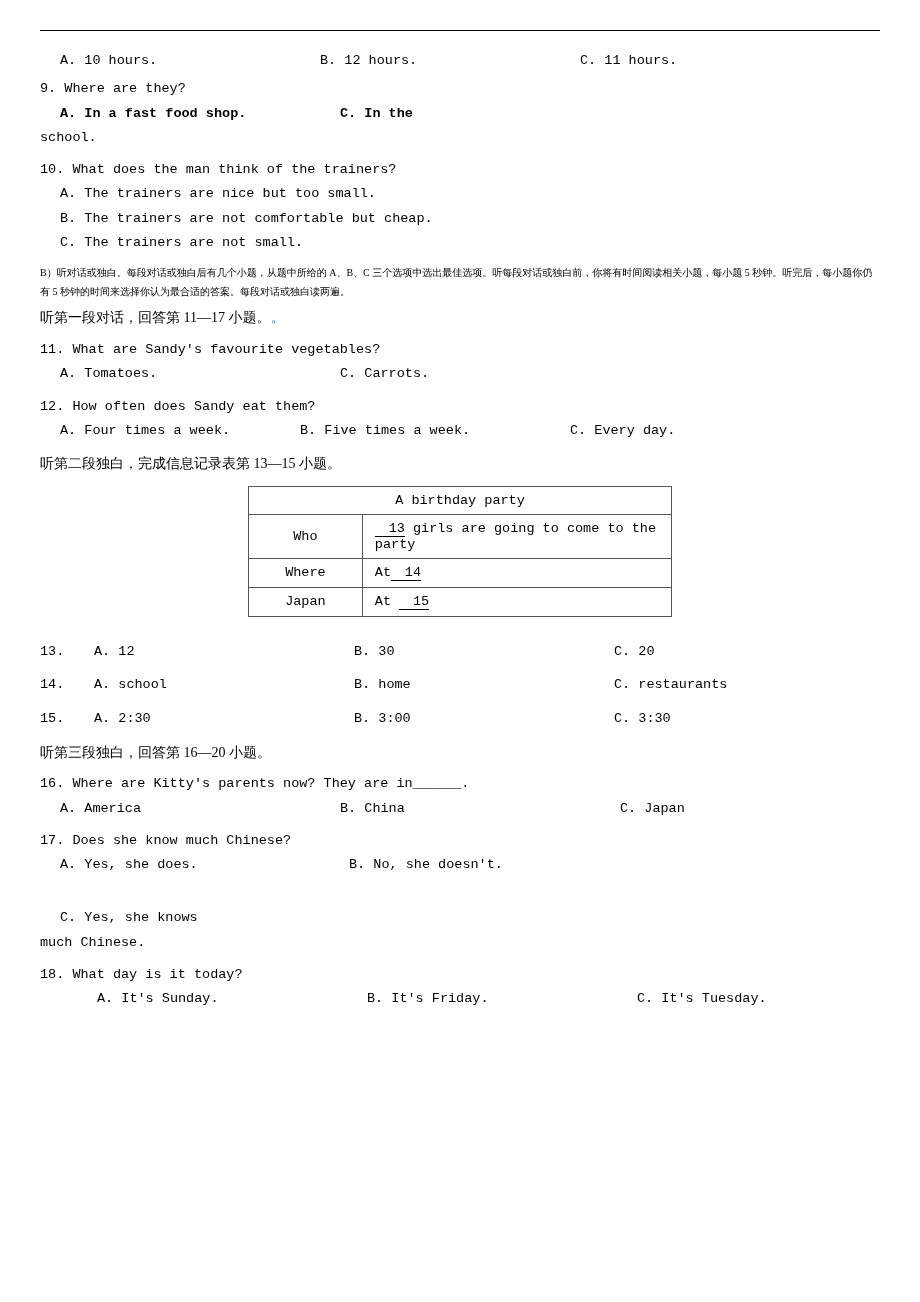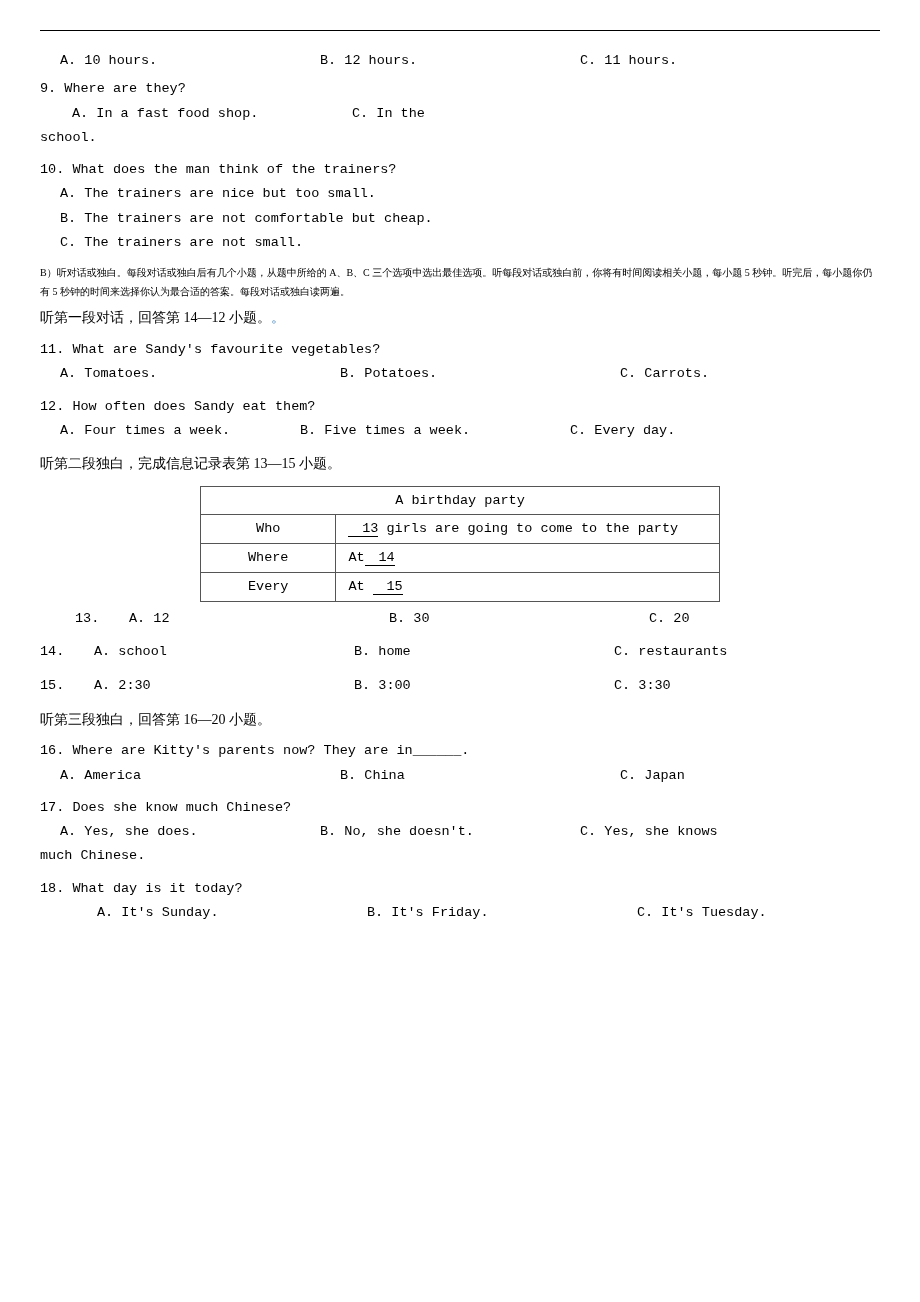--- a/index.html
+++ b/index.html
@@ -69,22 +69,22 @@
       color: #1a6fb5;
     }
 
     .indent {
       margin-left: 20px;
     }
 
     
     .birthday-table {
       border-collapse: collapse;
-      margin: 8px auto 4px auto;
-      width: 520px;
+      margin: 8px auto 22px auto;
+      width: 424px;
     }
 
     .birthday-table th, .birthday-table td {
       border: 1px solid #555;
       padding: 6px 12px;
       font-family: "Courier New", Courier, monospace;
       font-size: 13.5px;
     }
 
     .birthday-table .header-cell {
@@ -133,47 +133,46 @@
 <div class="top-line"></div>
 
 <div class="options-line">
   <span class="option">A.  10 hours.</span>
   <span class="option">B.  12 hours.</span>
   <span class="option">C.  11 hours.</span>
 </div>
 
 <div class="question-block">
   <div class="question-text">9.  Where are they?</div>
-  <div style="display:flex; margin-left:32px; flex-wrap:wrap;">
+  <div style="display:flex; margin-left:20px; flex-wrap:wrap;font-weight:bold;">
     <span class="option option-wide" style="min-width:280px;">A.  In a fast food shop.</span>
     <span class="option" style="min-width:120px;">C.     In    the</span>
   </div>
   <div class="question-text" style="margin-left:0;">school.</div>
 </div>
 
 <div class="question-block">
   <div class="question-text">10.  What does the man think of the trainers?</div>
   <div class="indent">
     <div class="question-text">A.  The trainers are nice but too small.</div>
     <div class="question-text">B.  The trainers are not comfortable but cheap.</div>
     <div class="question-text">C.  The trainers are not small.</div>
   </div>
 </div>
 
 <div class="chinese-text">B）听对话或独白。每段对话或独白后有几个小题，从题中所给的 A、B、C 三个选项中选出最佳选项。听每段对话或独白前，你将有时间阅读相关小题，每小题 5 秒钟。听完后，每小题你仍有 5 秒钟的时间来选择你认为最合适的答案。每段对话或独白读两遍。</div>
 
 <div class="section-label">
-  <span>听第一段对话，回答第 14—12 小题。</span><span class="blue-dot" style="color:#1a6fb5;">。</span>
+  <span>听第一段对话，回答第 11—17 小题。</span><span class="blue-dot" style="color:#1a6fb5;">。</span>
 </div>
 
 <div class="question-block">
   <div class="question-text">11.  What are Sandy's favourite vegetables?</div>
   <div class="options-line">
     <span class="option option-wide" style="min-width:280px;">A.  Tomatoes.</span>
-    <span class="option option-wide" style="min-width:280px;">B.  Potatoes.</span>
     <span class="option">C.  Carrots.</span>
   </div>
 </div>
 
 <div class="question-block">
   <div class="question-text">12.  How often does Sandy eat them?</div>
   <div class="options-line">
     <span class="option option-wide" style="min-width:240px;">A.  Four times a week.</span>
     <span class="option option-wide" style="min-width:270px;">B.  Five times a week.</span>
     <span class="option">C.  Every day.</span>
@@ -195,31 +194,31 @@
         <span></span><span class="underline-blank">13</span><span> girls are going to come to the party</span>
       </td>
     </tr>
     <tr>
       <td class="label-cell">Where</td>
       <td class="content-cell">
         <span>At</span><span class="underline-blank">14</span>
       </td>
     </tr>
     <tr>
-      <td class="label-cell">Every</td>
+      <td class="label-cell">Japan</td>
       <td class="content-cell">
         <span>At  </span><span class="underline-blank">15</span>
       </td>
     </tr>
   </tbody>
 </table>
 
 <div class="question-block">
   <div class="answer-options">
-    <span class="ans-opt" style="min-width:50px; margin-right:4px;margin-left:35px;">13.</span>
+    <span class="ans-opt" style="min-width:50px; margin-right:4px;">13.</span>
     <span class="ans-opt ans-opt-wide" style="min-width:260px;">A.  12</span>
     <span class="ans-opt ans-opt-wide" style="min-width:260px;">B.  30</span>
     <span class="ans-opt">C.  20</span>
   </div>
 </div>
 
 <div class="question-block">
   <div class="answer-options">
     <span class="ans-opt" style="min-width:50px; margin-right:4px;">14.</span>
     <span class="ans-opt ans-opt-wide" style="min-width:260px;">A.  school</span>
@@ -243,21 +242,21 @@
   <div class="question-text">16.  Where are Kitty's parents now?  They are in______.</div>
   <div class="options-line">
     <span class="option option-wide" style="min-width:280px;font-family:Liberation Mono, monospace;">A.  America</span>
     <span class="option option-wide" style="min-width:280px;">B.  China</span>
     <span class="option">C.  Japan</span>
   </div>
 </div>
 
 <div class="question-block">
   <div class="question-text">17.  Does she know much Chinese?</div>
-  <div style="display:flex; margin-left:20px; flex-wrap:wrap;">
+  <div style="display:flex; margin-left:20px; flex-wrap:wrap;gap:29px;">
     <span class="option option-wide" style="min-width:260px;">A.  Yes, she does.</span>
     <span class="option option-wide" style="min-width:260px;">B.  No, she doesn't.</span>
     <span class="option">C.  Yes,  she  knows</span>
   </div>
   <div class="question-text">much Chinese.</div>
 </div>
 
 <div class="question-block">
   <div class="question-text">18.  What day is it today?</div>
   <div class="options-line">

